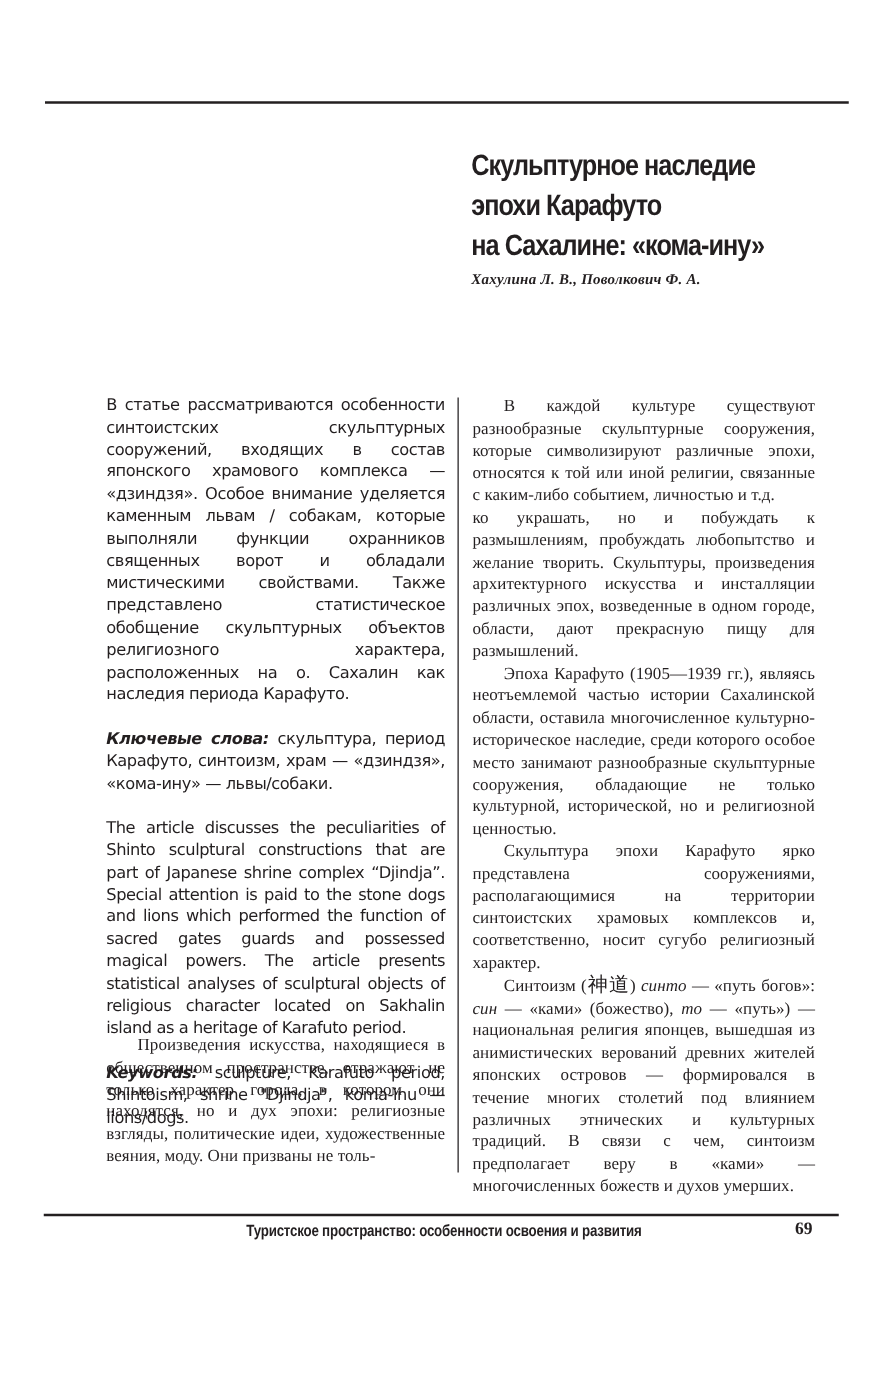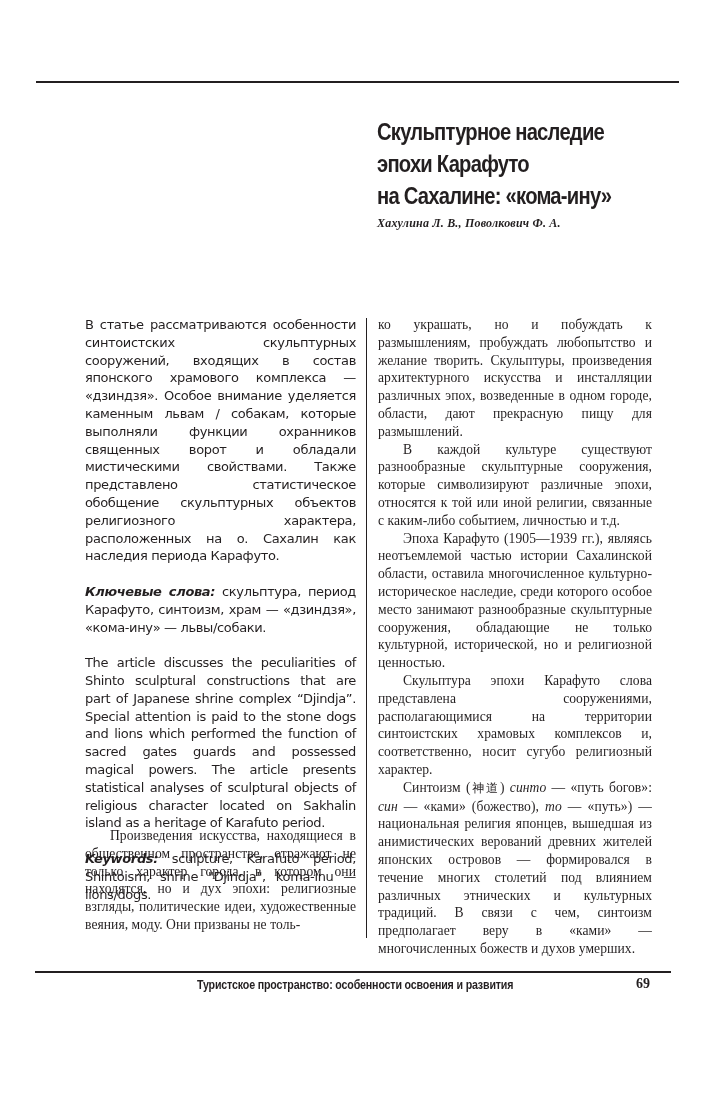--- a/index.html
+++ b/index.html
@@ -36,21 +36,21 @@
   .col-right { position: absolute; left: 378px; top: 316px; width: 274px; }
   .footer-title {
     position: absolute; left: 197px; top: 977px;
     font-family: "Liberation Sans", sans-serif; font-weight: bold; font-size: 13px;
     transform: scaleX(0.82); transform-origin: left top; white-space: nowrap; letter-spacing: -0.2px;
   }
   .page-num {
     position: absolute; left: 636px; top: 976px;
     font-family: "Liberation Serif", serif; font-weight: bold; font-size: 14px; text-align: center;
   }
-  .jp { font-family: "DejaVu Sans", sans-serif; font-size: 12px; }
+  .jp { font-family: "DejaVu Sans", sans-serif; font-size: 16px; }
 </style>
 </head>
 <body>
 
 <div class="rule top-rule"></div>
 
 <div class="title">
   <div>Скульптурное наследие</div>
   <div>эпохи Карафуто</div>
   <div>на Сахалине: «кома-ину»</div>
@@ -68,22 +68,22 @@
   <p class="sans"><b>Keywords:</b><span> sculpture, Karafuto period, Shintoism, shrine "Djindja", koma-inu — lions/dogs.</span></p>
 </div>
 
 <div class="body-left">
   <p class="serif indent">Произведения искусства, находящиеся в общественном пространстве, отражают не только характер города, в котором они находятся, но и дух эпохи: религиозные взгляды, политические идеи, художественные веяния, моду. Они призваны не толь-</p>
 </div>
 
 <div class="divider"></div>
 
 <div class="col-right">
+  <p class="serif indent">В каждой культуре существуют разнообразные скульптурные сооружения, которые символизируют различные эпохи, относятся к той или иной религии, связанные с каким-либо событием, личностью и т.д.</p>
   <p class="serif">ко украшать, но и побуждать к размышлениям, пробуждать любопытство и желание творить. Скульптуры, произведения архитектурного искусства и инсталляции различных эпох, возведенные в одном городе, области, дают прекрасную пищу для размышлений.</p>
-  <p class="serif indent">В каждой культуре существуют разнообразные скульптурные сооружения, которые символизируют различные эпохи, относятся к той или иной религии, связанные с каким-либо событием, личностью и т.д.</p>
   <p class="serif indent">Эпоха Карафуто (1905—1939 гг.), являясь неотъемлемой частью истории Сахалинской области, оставила многочисленное культурно-историческое наследие, среди которого особое место занимают разнообразные скульптурные сооружения, обладающие не только культурной, исторической, но и религиозной ценностью.</p>
-  <p class="serif indent">Скульптура эпохи Карафуто слова представлена сооружениями, располагающимися на территории синтоистских храмовых комплексов и, соответственно, носит сугубо религиозный характер.</p>
+  <p class="serif indent">Скульптура эпохи Карафуто ярко представлена сооружениями, располагающимися на территории синтоистских храмовых комплексов и, соответственно, носит сугубо религиозный характер.</p>
   <p class="serif indent"><span>Синтоизм (</span><span class="jp">神道</span><span>) </span><i>синто</i><span> — «путь богов»: </span><i>син</i><span> — «ками» (божество), </span><i>то</i><span> — «путь») — национальная религия японцев, вышедшая из анимистических верований древних жителей японских островов — формировался в течение многих столетий под влиянием различных этнических и культурных традиций. В связи с чем, синтоизм предполагает веру в «ками» —многочисленных божеств и духов умерших.</span></p>
 </div>
 
 <div class="rule bottom-rule"></div>
 <div class="footer-title">Туристское пространство: особенности освоения и развития</div>
 <div class="page-num">69</div>
 
 </body></html>

